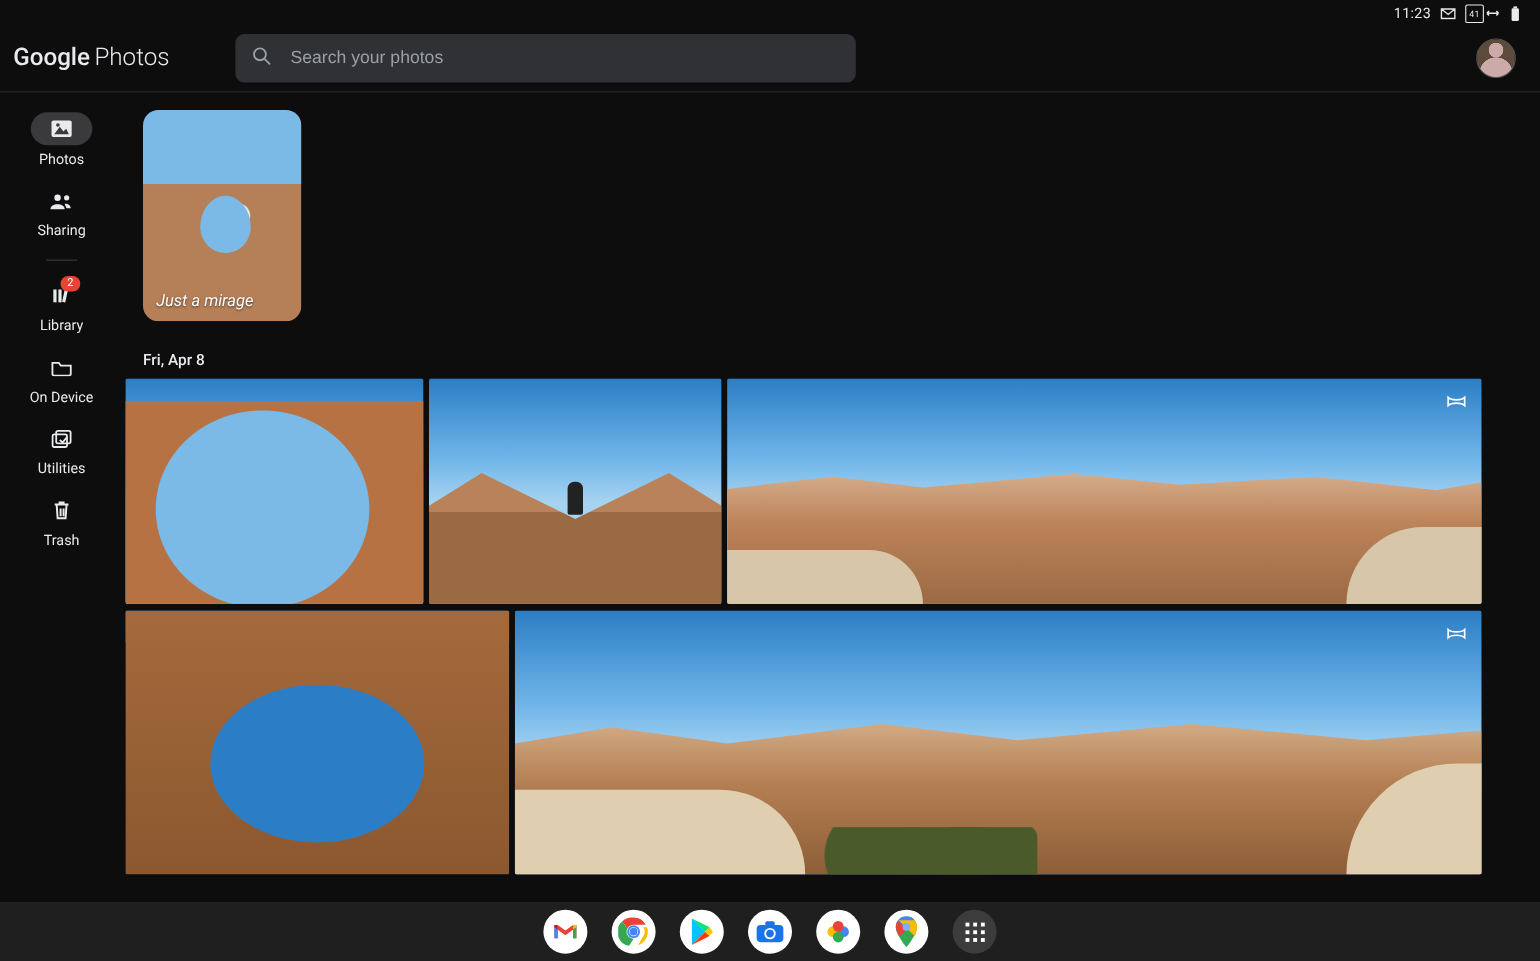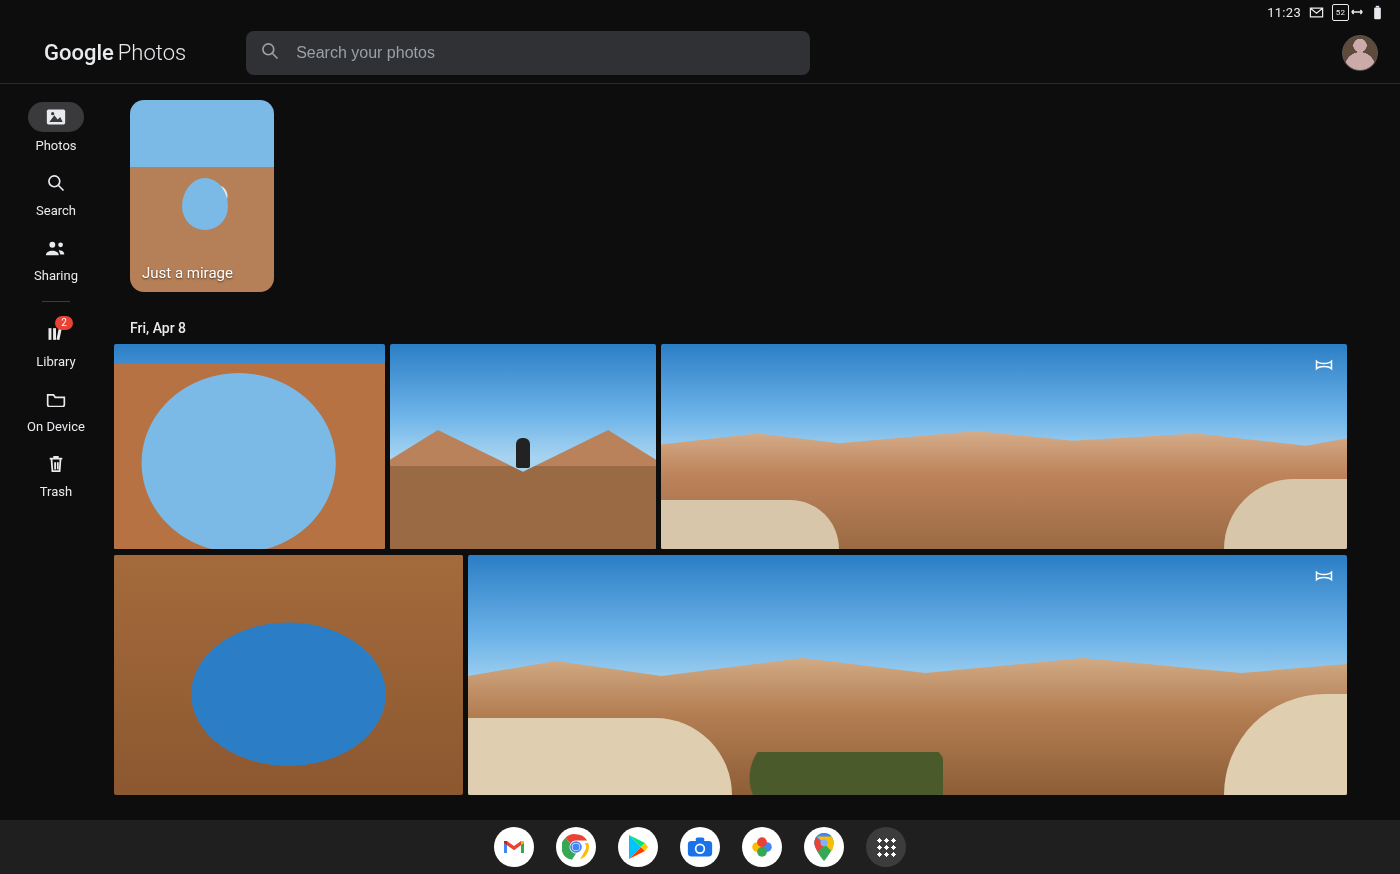--- a/index.html
+++ b/index.html
@@ -24,21 +24,21 @@
     letter-spacing: .3px;
   }
   .status-left, .status-right { display: flex; align-items: center; gap: 8px; }
   .status-bar svg { display:block; }
 
   
   .header {
     height: 62px;
     display: flex;
     align-items: center;
-    padding: 0 22px 0 44px;
+    padding: 0 22px 0 12px;
     border-bottom: 1px solid #2a2a2a;
     box-sizing: border-box;
   }
   .logo-wrap { display:flex; align-items:baseline; gap:4px; }
   .logo-google { font-size:22px; font-weight:500; color:#e8eaed; }
   .logo-photos { font-size:22px; font-weight:300; color:#e8eaed; }
 
   .search-bar {
     margin-left: 60px;
     width: 536px;
@@ -114,20 +114,21 @@
   }
   .memory-card {
     width:144px; height:192px;
     margin: 16px 0 0 18px;
     border-radius:14px;
     background: linear-gradient(#7bb9e6 0% 35%, transparent 35%),
                 radial-gradient(circle at 60% 50%, #eee 0 8%, transparent 9%),
                 #b57f57;
     position:relative;
     overflow:hidden;
+    font-style:italic;
   }
   .memory-card .arch-hole {
     position:absolute; left:52px; top:78px; width:46px; height:52px;
     background:#7bb9e6; border-radius:50% 50% 50% 50% / 55% 55% 45% 45%;
   }
   .memory-title {
     position:absolute; left:12px; bottom:10px;
     font-size:15px; color:#fff;
     text-shadow:0 1px 2px rgba(0,0,0,.6);
   }
@@ -220,21 +221,21 @@
 
 <div class="status-bar">
   <div class="status-left">
     <span>11:23</span>
     <span>
       <svg width="15" height="11" viewBox="0 0 24 18">
           <path fill="none" stroke="#e8eaed" stroke-width="2" d="M2 2h20v14H2zM2 2l10 8 10-8"></path>
         </svg>
     </span>
     <span style="position:relative;width:15px;height:15px;border:1.5px solid #e8eaed;border-radius:2px;display:flex;align-items:center;justify-content:center;font-size:8px;">
-      <span>52</span>
+      <span>41</span>
     </span>
   </div>
   <div class="status-right">
     <span>
       <svg width="16" height="12" viewBox="0 0 24 16">
           <path fill="none" stroke="#e8eaed" stroke-width="2" d="M4 8h16M4 8l3-3M4 8l3 3M20 8l-3-3M20 8l-3 3"></path>
         </svg>
     </span>
     <span>
       <svg width="9" height="15" viewBox="0 0 10 18">
@@ -272,29 +273,20 @@
       <div class="nav-chip">
         <svg width="20" height="18" viewBox="0 0 24 20">
             <rect x="1" y="1" width="22" height="18" rx="2" fill="#e8eaed"></rect>
             <polygon points="4,16 10,8 14,13 17,10 20,16" fill="#3a3a3d"></polygon>
             <circle cx="8" cy="6" r="2" fill="#3a3a3d"></circle>
           </svg>
       </div>
       <span>Photos</span>
     </div>
 
-    <div class="nav-item">
-      <div class="nav-icon">
-        <svg width="20" height="20" viewBox="0 0 24 24">
-            <circle cx="10" cy="10" r="6.5" fill="none" stroke="#e8eaed" stroke-width="2"></circle>
-            <line x1="15" y1="15" x2="21" y2="21" stroke="#e8eaed" stroke-width="2"></line>
-          </svg>
-      </div>
-      <span>Search</span>
-    </div>
 
     <div class="nav-item">
       <div class="nav-icon">
         <svg width="22" height="18" viewBox="0 0 24 18">
             <circle cx="8" cy="5.5" r="3.2" fill="#e8eaed"></circle>
             <path d="M1 17c0-3.3 3.1-5 7-5s7 1.7 7 5" fill="#e8eaed"></path>
             <circle cx="17" cy="5.5" r="2.6" fill="#e8eaed"></circle>
             <path d="M15 11.5c3.2 0 6 1.4 6 4.5h-4.2" fill="#e8eaed"></path>
           </svg>
       </div>
@@ -317,20 +309,30 @@
 
     <div class="nav-item">
       <div class="nav-icon">
         <svg width="20" height="16" viewBox="0 0 24 18">
             <path d="M2 4h7l2 3h11v9a2 2 0 0 1-2 2H4a2 2 0 0 1-2-2z" fill="none" stroke="#e8eaed" stroke-width="2"></path>
           </svg>
       </div>
       <span>On Device</span>
     </div>
 
+    <div class="nav-item">
+      <div class="nav-icon">
+        <svg width="20" height="18" viewBox="0 0 24 22">
+            <rect x="2" y="6" width="16" height="14" rx="2" fill="none" stroke="#e8eaed" stroke-width="2"></rect>
+            <rect x="6" y="2" width="16" height="14" rx="2" fill="none" stroke="#e8eaed" stroke-width="2"></rect>
+            <path d="M10 12l3 3 5-6" fill="none" stroke="#e8eaed" stroke-width="2"></path>
+          </svg>
+      </div>
+      <span>Utilities</span>
+    </div>
 
 
     <div class="nav-item">
       <div class="nav-icon">
         <svg width="18" height="20" viewBox="0 0 20 22">
             <path d="M3 5h14M8 5V3h4v2M5 5l1 14h8l1-14" fill="none" stroke="#e8eaed" stroke-width="2"></path>
             <line x1="9" y1="9" x2="9" y2="17" stroke="#e8eaed" stroke-width="2"></line>
             <line x1="12" y1="9" x2="12" y2="17" stroke="#e8eaed" stroke-width="2"></line>
           </svg>
       </div>

